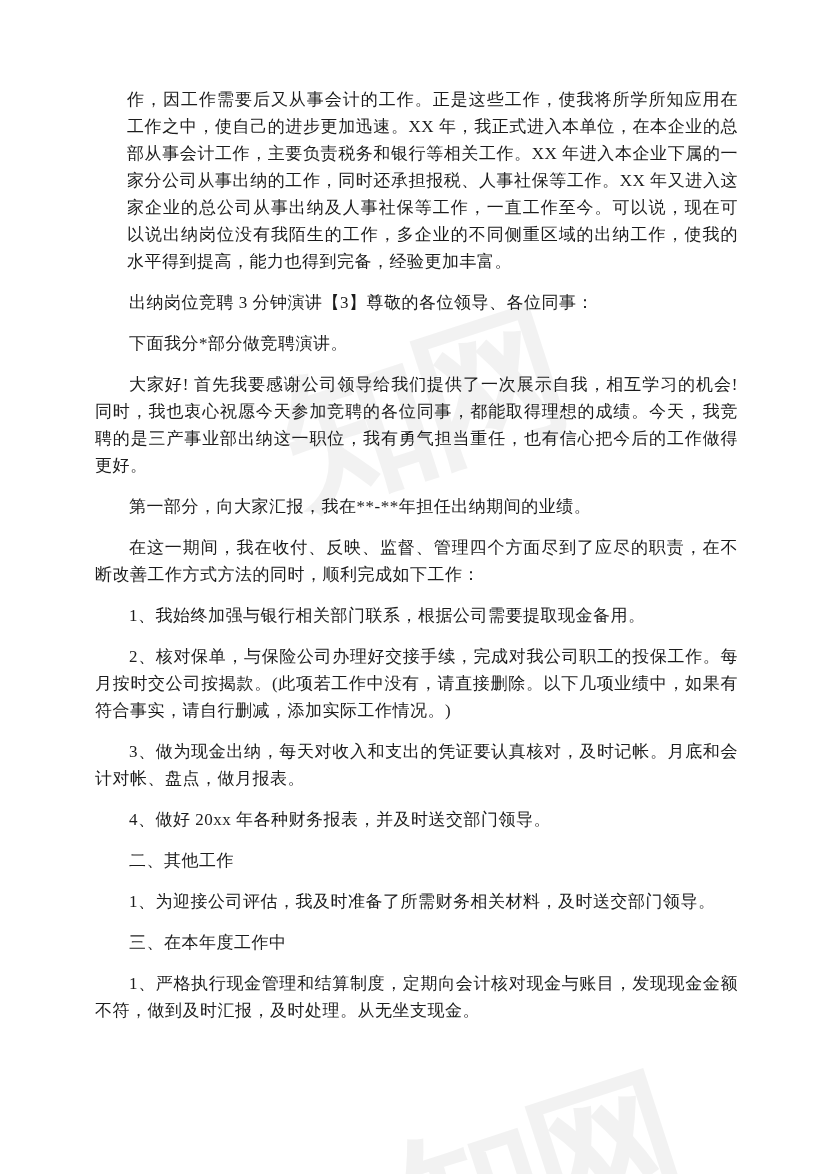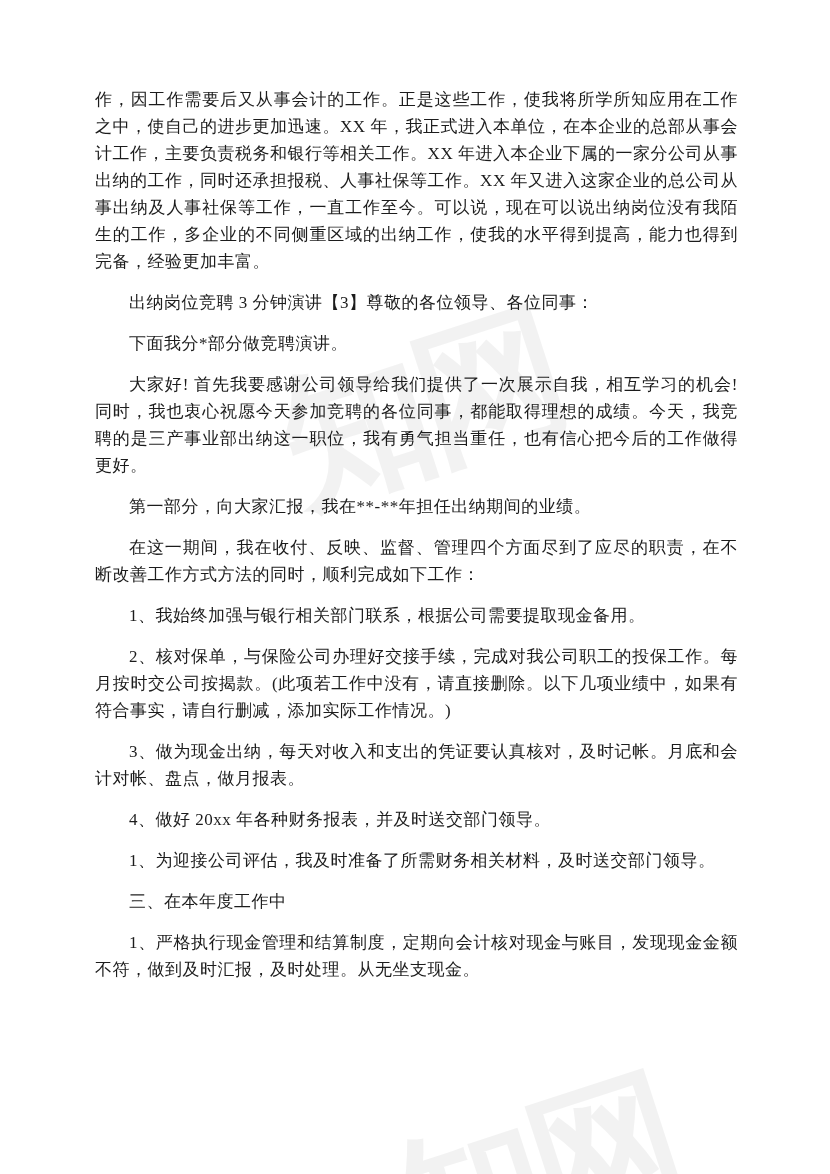--- a/index.html
+++ b/index.html
@@ -31,20 +31,21 @@
     margin: 0 0 14px 0;
     font-size: 17px;
     line-height: 27px;
     text-align: justify;
     text-indent: 2em;
     letter-spacing: 0.5px;
     word-break: break-all;
   }
   .para.no-indent {
     text-indent: 0;
+    margin-left: 32px;
   }
   .watermark {
     position: absolute;
     z-index: 1;
     font-size: 150px;
     font-weight: bold;
     color: rgba(130, 130, 130, 0.10);
     transform: rotate(-18deg);
     white-space: nowrap;
     pointer-events: none;
@@ -85,20 +86,21 @@
 
 
       <p class="para">1、我始终加强与银行相关部门联系，根据公司需要提取现金备用。</p>
 
       <p class="para">2、核对保单，与保险公司办理好交接手续，完成对我公司职工的投保工作。每月按时交公司按揭款。(此项若工作中没有，请直接删除。以下几项业绩中，如果有符合事实，请自行删减，添加实际工作情况。)</p>
 
       <p class="para">3、做为现金出纳，每天对收入和支出的凭证要认真核对，及时记帐。月底和会计对帐、盘点，做月报表。</p>
 
       <p class="para">4、做好 20xx 年各种财务报表，并及时送交部门领导。</p>
 
+      <p class="para">二、其他工作</p>
 
       <p class="para">1、为迎接公司评估，我及时准备了所需财务相关材料，及时送交部门领导。</p>
 
 
       <p class="para">三、在本年度工作中</p>
 
       <p class="para">1、严格执行现金管理和结算制度，定期向会计核对现金与账目，发现现金金额不符，做到及时汇报，及时处理。从无坐支现金。</p>
 
   </div>
 

